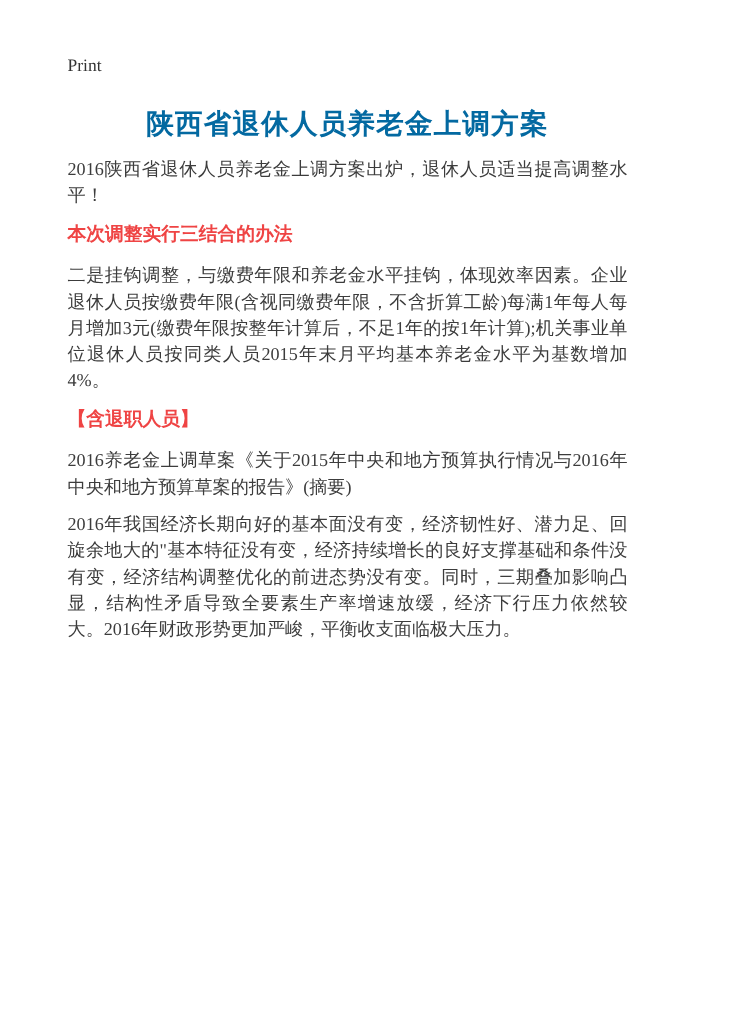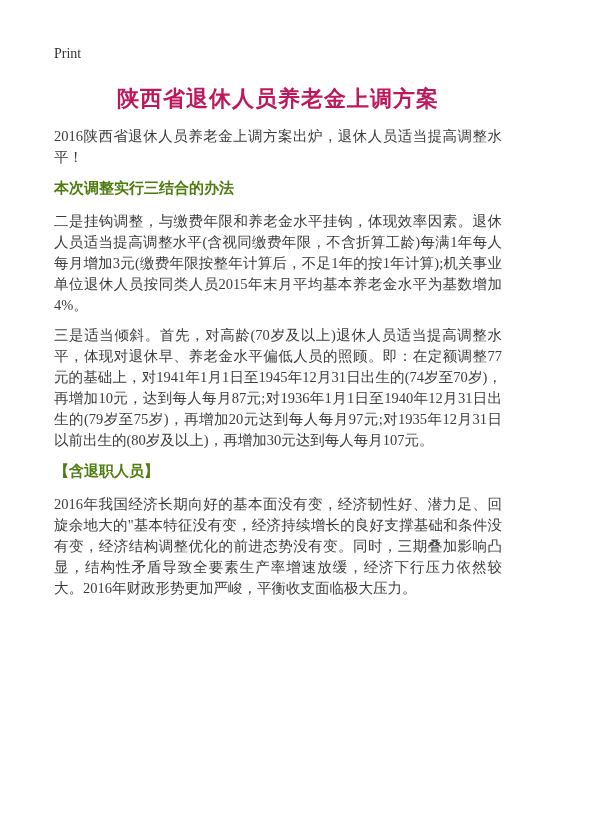--- a/index.html
+++ b/index.html
@@ -19,57 +19,57 @@
   .print-link {
     font-size: 14px;
     color: #333333;
     display: inline-block;
     cursor: pointer;
   }
   .doc-title {
     font-size: 22px;
     font-weight: bold;
     text-align: center;
-    color: #be185d;
+    color: #0369a1;
     margin: 22px 0 12px 0;
     letter-spacing: 1px;
   }
   .block { font-size: 14.5px; line-height: 21px; }
   .para {
     margin: 0 0 9px 0;
     text-align: justify;
     color: #3c3c3c;
   }
   .heading {
     font-weight: bold;
     font-size: 15px;
-    color: #4d7c0f;
+    color: #ef4444;
     margin: 10px 0 12px 0;
   }
 </style>
 </head>
 <body>
 
 <div class="page">
 
   <span class="print-link">Print</span>
 
   <h1 class="doc-title">陕西省退休人员养老金上调方案</h1>
 
   <div>
 
     <p class="block para">2016陕西省退休人员养老金上调方案出炉，退休人员适当提高调整水平！</p>
 
 
     <h2 class="block heading">本次调整实行三结合的办法</h2>
 
 
-    <p class="block para">二是挂钩调整，与缴费年限和养老金水平挂钩，体现效率因素。退休人员适当提高调整水平(含视同缴费年限，不含折算工龄)每满1年每人每月增加3元(缴费年限按整年计算后，不足1年的按1年计算);机关事业单位退休人员按同类人员2015年末月平均基本养老金水平为基数增加4%。</p>
+    <p class="block para">二是挂钩调整，与缴费年限和养老金水平挂钩，体现效率因素。企业退休人员按缴费年限(含视同缴费年限，不含折算工龄)每满1年每人每月增加3元(缴费年限按整年计算后，不足1年的按1年计算);机关事业单位退休人员按同类人员2015年末月平均基本养老金水平为基数增加4%。</p>
 
-    <p class="block para">三是适当倾斜。首先，对高龄(70岁及以上)退休人员适当提高调整水平，体现对退休早、养老金水平偏低人员的照顾。即：在定额调整77元的基础上，对1941年1月1日至1945年12月31日出生的(74岁至70岁)，再增加10元，达到每人每月87元;对1936年1月1日至1940年12月31日出生的(79岁至75岁)，再增加20元达到每人每月97元;对1935年12月31日以前出生的(80岁及以上)，再增加30元达到每人每月107元。</p>
 
     <h2 class="block heading">【含退职人员】</h2>
 
+    <p class="block para">2016养老金上调草案《关于2015年中央和地方预算执行情况与2016年中央和地方预算草案的报告》(摘要)</p>
 
     <p class="block para">2016年我国经济长期向好的基本面没有变，经济韧性好、潜力足、回旋余地大的"基本特征没有变，经济持续增长的良好支撑基础和条件没有变，经济结构调整优化的前进态势没有变。同时，三期叠加影响凸显，结构性矛盾导致全要素生产率增速放缓，经济下行压力依然较大。2016年财政形势更加严峻，平衡收支面临极大压力。</p>
   </div>
 
 </div>
 
 </body></html>

